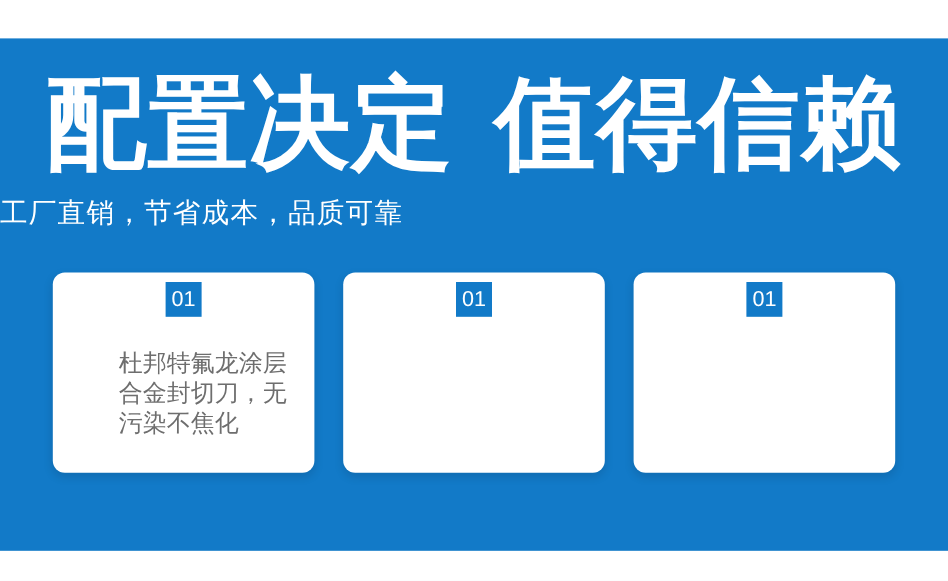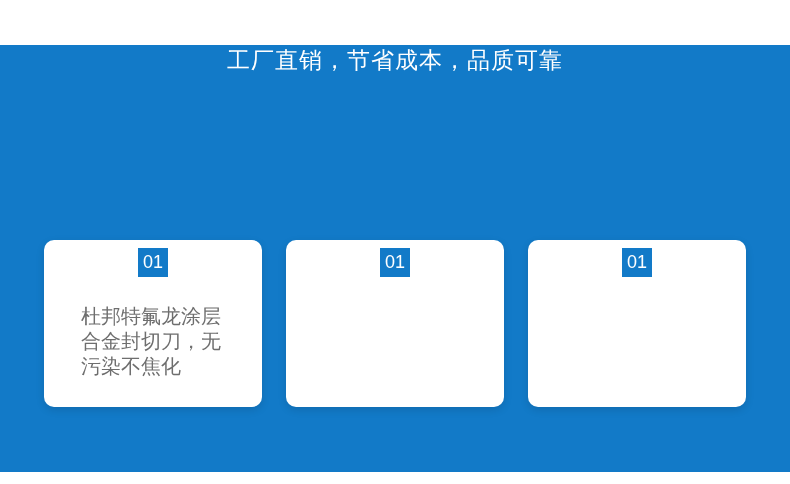--- a/index.html
+++ b/index.html
@@ -34,21 +34,21 @@
     color: var(--title-color);
     font-size: 84px;
     font-weight: 900;
     line-height: 1.08;
     letter-spacing: 1px;
     word-spacing: 10px;
     white-space: nowrap;
   }
   .banner-subtitle {
     margin-top: 13px;
-    text-align: center;
+    text-align: left;
     color: var(--title-color);
     font-size: 23px;
     font-weight: 400;
     letter-spacing: 1px;
   }
   .cards {
     position: absolute;
     top: 195px;
     left: 44px;
     width: 702px;
@@ -75,32 +75,34 @@
     justify-content: center;
   }
   .card-text {
     margin-top: 27px;
     padding-left: 37px;
     padding-right: 18px;
     font-size: 20px;
     line-height: 25px;
     color: var(--card-text);
     white-space: pre-line;
+    margin-left: 18px;
   }
   .bottom-strip {
     height: 25px;
     background: var(--page-bg);
   }
 </style>
 </head>
 <body>
 
 <div class="top-strip"></div>
 
 <div class="banner">
+  <div class="banner-title">配置决定 值得信赖</div>
   <div class="banner-subtitle">工厂直销，节省成本，品质可靠</div>
 
   <div class="cards">
     <div class="card">
       <div class="card-badge">01</div>
       <div class="card-text">杜邦特氟龙涂层
 合金封切刀，无
 污染不焦化</div>
     </div>
     <div class="card">

